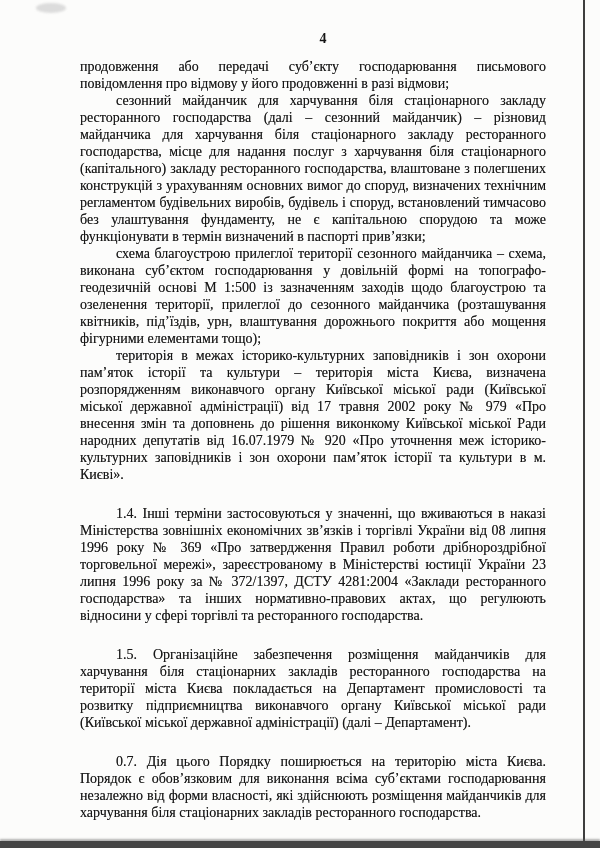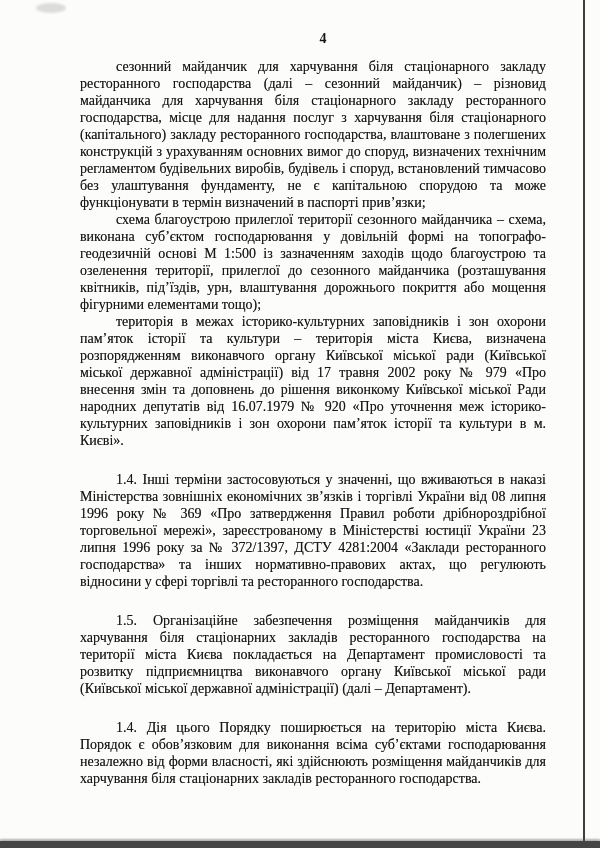--- a/index.html
+++ b/index.html
@@ -36,22 +36,23 @@
     filter:blur(1px);
   }
 </style>
 </head>
 <body>
 
 <div class="page">
   <div class="smudge"></div>
   <div class="page-number">4</div>
   <div class="content">
+      <p class="para">продовження або передачі суб’єкту господарювання письмового повідомлення про відмову у його продовженні в разі відмови;</p>
       <p class="para indent">сезонний майданчик для харчування біля стаціонарного закладу ресторанного господарства (далі – сезонний майданчик) – різновид майданчика для харчування біля стаціонарного закладу ресторанного господарства, місце для надання послуг з харчування біля стаціонарного (капітального) закладу ресторанного господарства, влаштоване з полегшених конструкцій з урахуванням основних вимог до споруд, визначених технічним регламентом будівельних виробів, будівель і споруд, встановлений тимчасово без улаштування фундаменту, не є капітальною спорудою та може функціонувати в термін визначений в паспорті прив’язки;</p>
       <p class="para indent">схема благоустрою прилеглої території сезонного майданчика – схема, виконана суб’єктом господарювання у довільній формі на топографо-геодезичній основі М 1:500 із зазначенням заходів щодо благоустрою та озеленення території, прилеглої до сезонного майданчика (розташування квітників, під’їздів, урн, влаштування дорожнього покриття або мощення фігурними елементами тощо);</p>
       <p class="para indent">територія в межах історико-культурних заповідників і зон охорони пам’яток історії та культури – територія міста Києва, визначена розпорядженням виконавчого органу Київської міської ради (Київської міської державної адміністрації) від 17 травня 2002 року № 979  «Про внесення змін та доповнень до рішення виконкому Київської міської Ради народних депутатів від  16.07.1979 № 920 «Про уточнення меж історико-культурних заповідників і зон охорони пам’яток історії та культури в м. Києві».</p>
       <p class="para indent section">1.4. Інші терміни застосовуються у значенні, що вживаються в наказі Міністерства зовнішніх економічних зв’язків і торгівлі України від 08 липня 1996 року № 369 «Про затвердження Правил роботи дрібнороздрібної торговельної мережі», зареєстрованому в Міністерстві юстиції України 23 липня  1996 року за № 372/1397, ДСТУ 4281:2004 «Заклади ресторанного господарства» та інших нормативно-правових актах, що регулюють відносини у сфері  торгівлі та ресторанного господарства.</p>
       <p class="para indent section">1.5. Організаційне забезпечення розміщення майданчиків для харчування біля стаціонарних закладів ресторанного господарства на території міста Києва покладається на Департамент промисловості та розвитку підприємництва виконавчого органу Київської міської ради (Київської міської державної адміністрації) (далі – Департамент).</p>
-      <p class="para indent section">1.4. Дія цього Порядку поширюється на територію міста Києва. Порядок є обов’язковим для виконання всіма суб’єктами господарювання незалежно від форми власності, які здійснюють розміщення майданчиків для харчування біля стаціонарних закладів ресторанного господарства.</p>
+      <p class="para indent section">0.7. Дія цього Порядку поширюється на територію міста Києва. Порядок є обов’язковим для виконання всіма суб’єктами господарювання незалежно від форми власності, які здійснюють розміщення майданчиків для харчування біля стаціонарних закладів ресторанного господарства.</p>
     </div>
   <div class="scan-line"></div>
   <div class="scan-bottom"></div>
 </div>
 
 </body></html>

